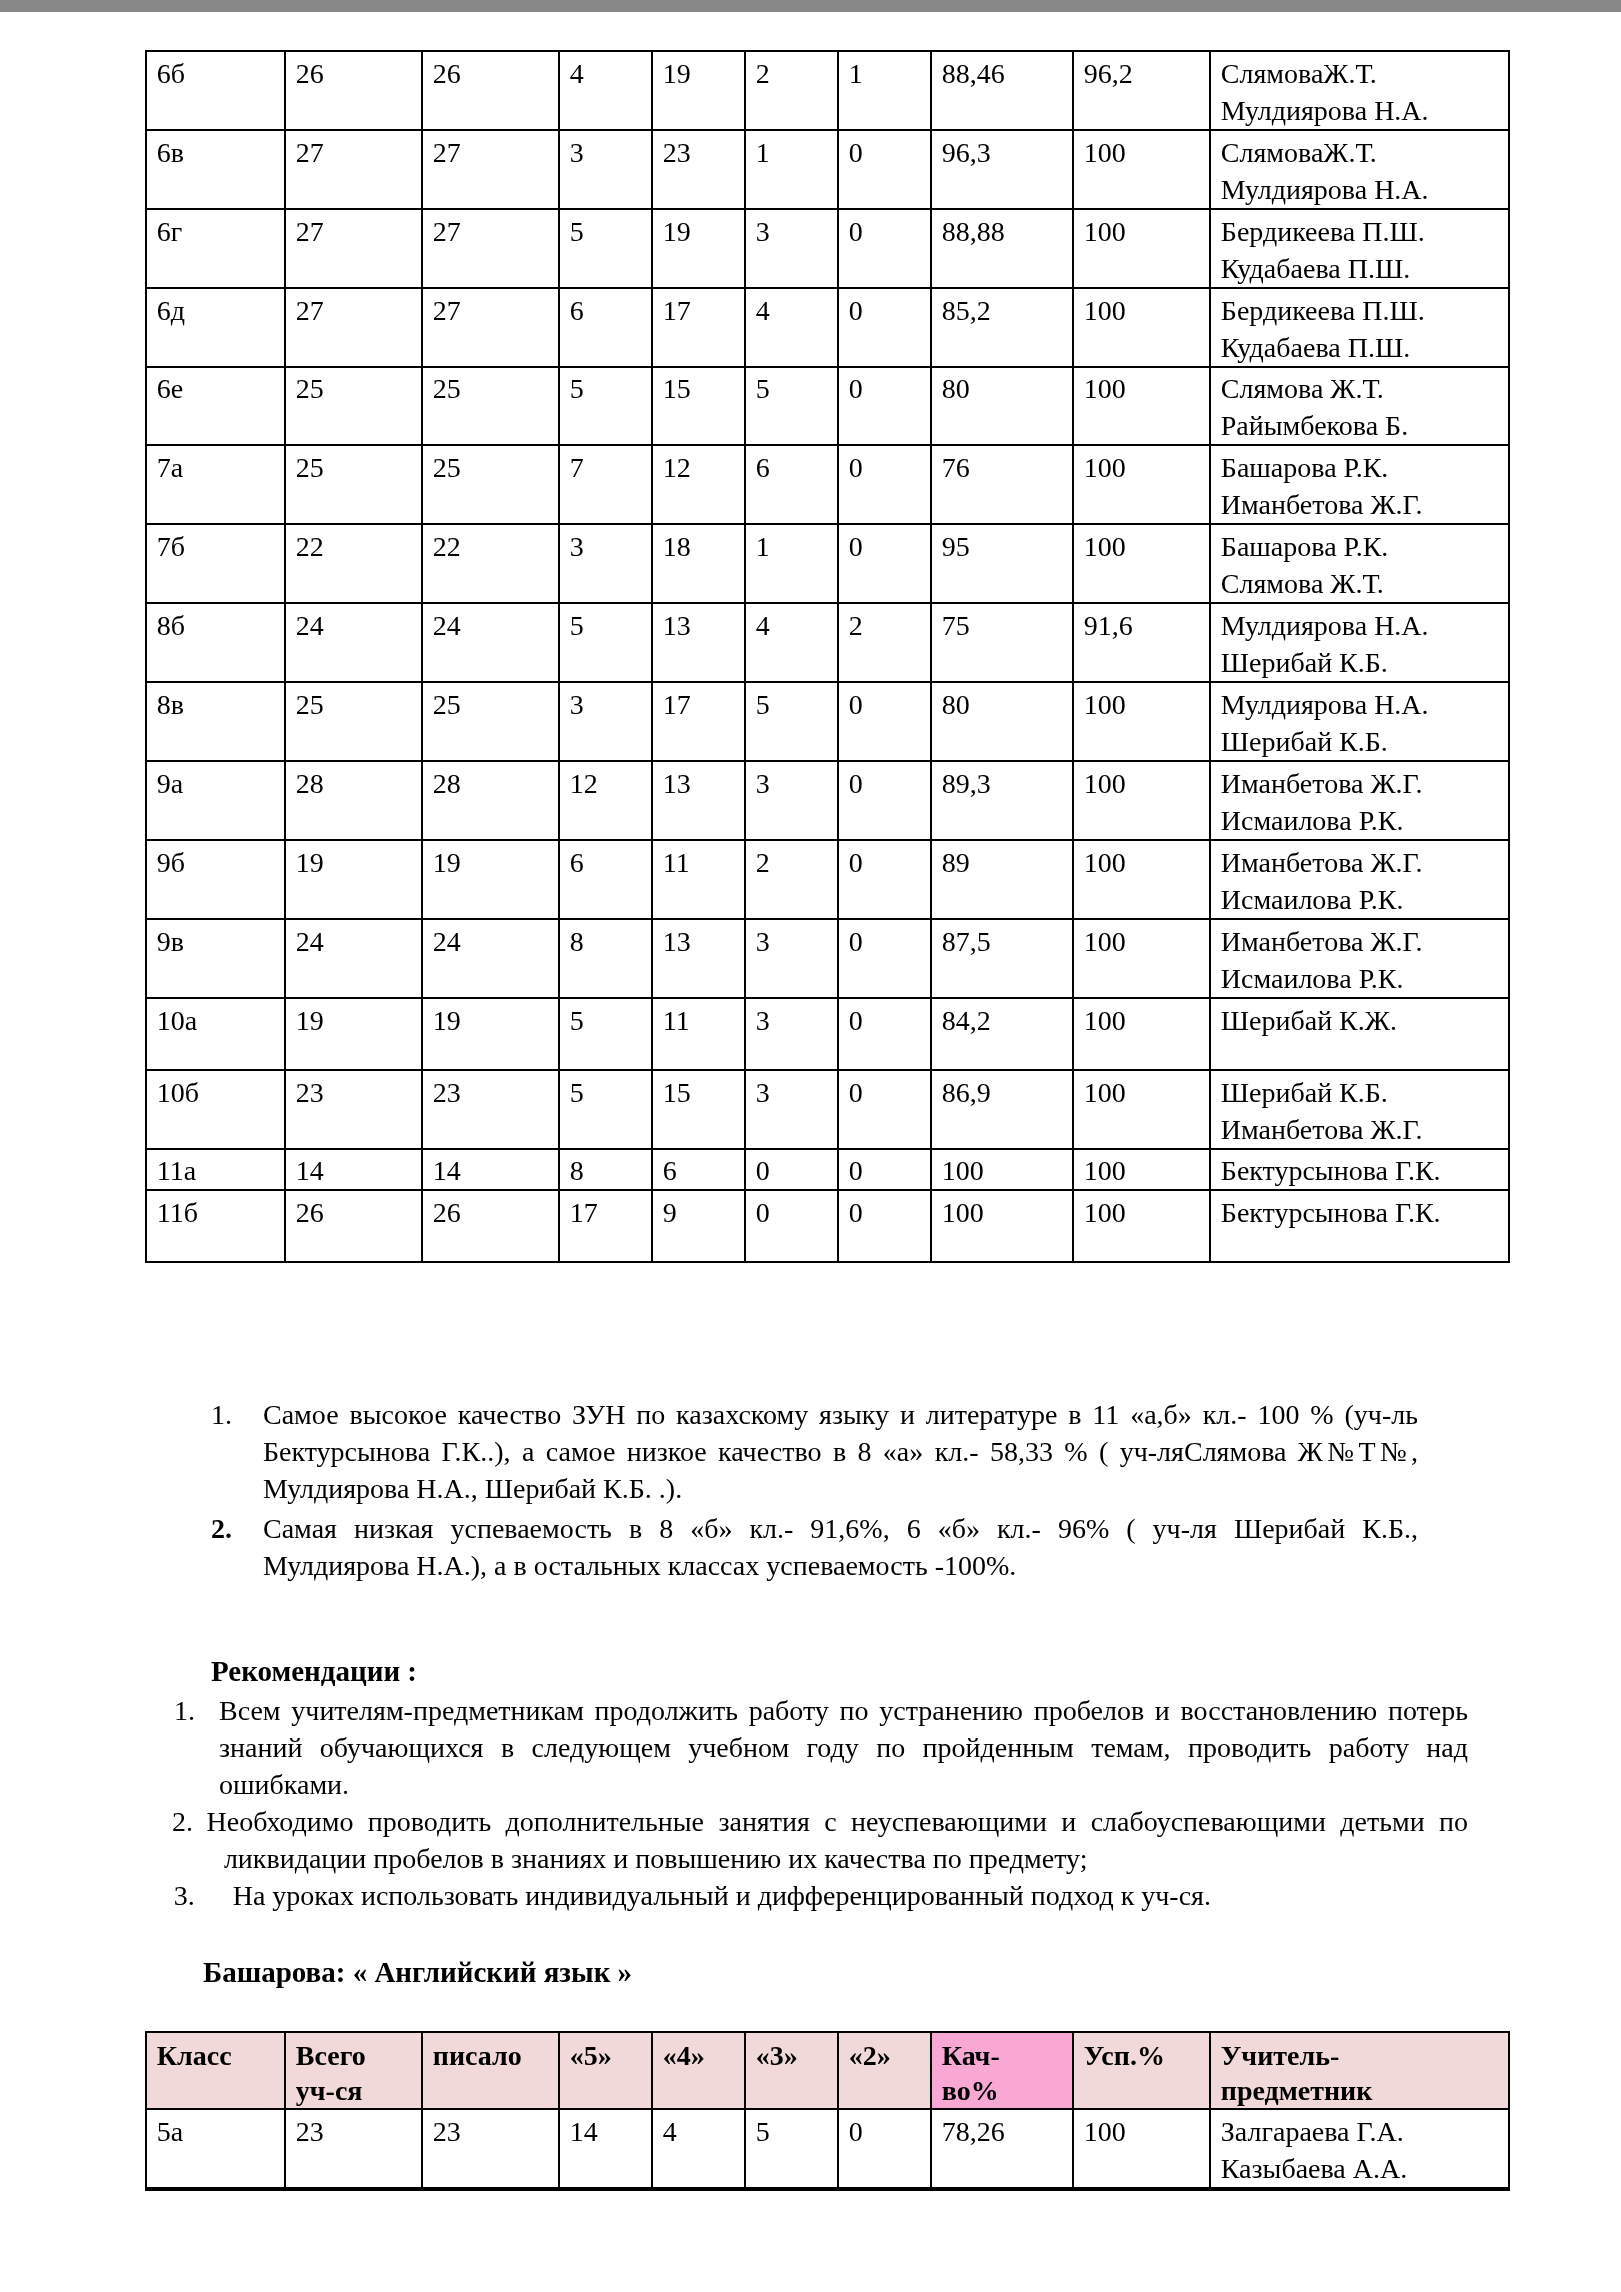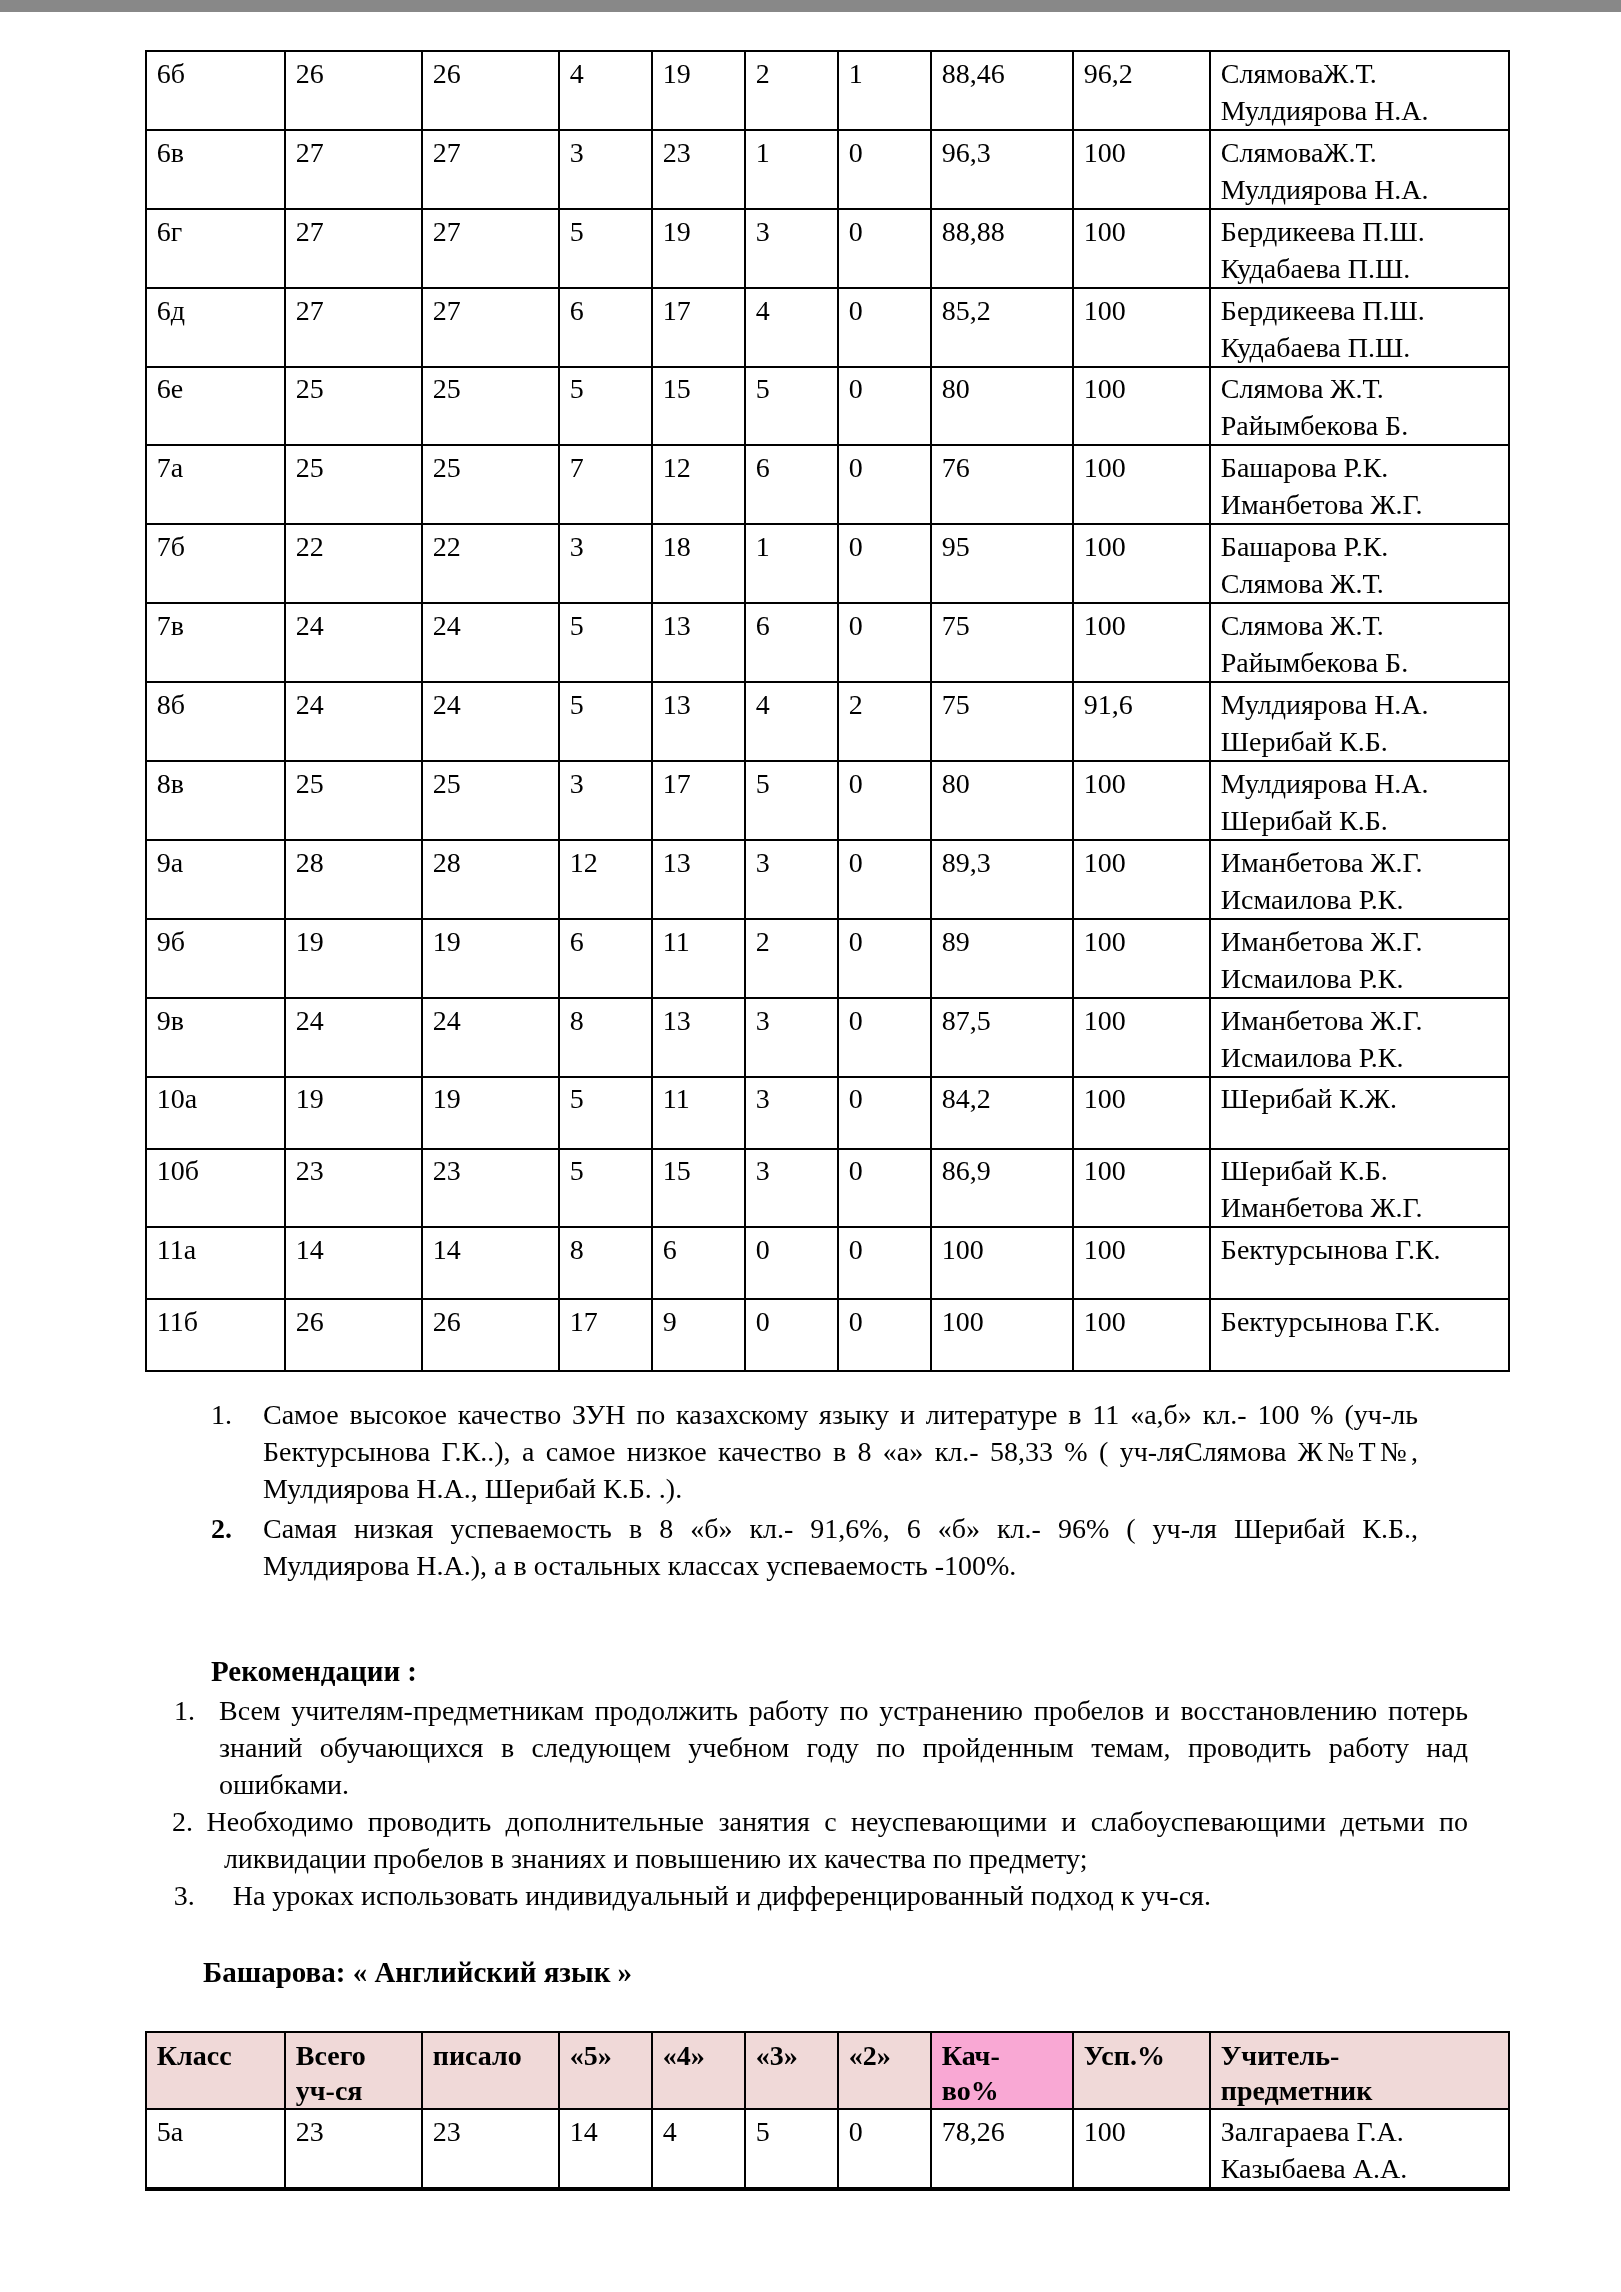--- a/index.html
+++ b/index.html
@@ -192,33 +192,20 @@
           <td>22</td>
           <td>22</td>
           <td>3</td>
           <td>18</td>
           <td>1</td>
           <td>0</td>
           <td>95</td>
           <td>100</td>
           <td>Башарова Р.К.
 Слямова Ж.Т.</td>
-        </tr>
-        <tr>
-          <td>7в</td>
-          <td>24</td>
-          <td>24</td>
-          <td>5</td>
-          <td>13</td>
-          <td>6</td>
-          <td>0</td>
-          <td>75</td>
-          <td>100</td>
-          <td>Слямова Ж.Т.
-Райымбекова Б.</td>
         </tr>
         <tr>
           <td>8б</td>
           <td>24</td>
           <td>24</td>
           <td>5</td>
           <td>13</td>
           <td>4</td>
           <td>2</td>
           <td>75</td>

